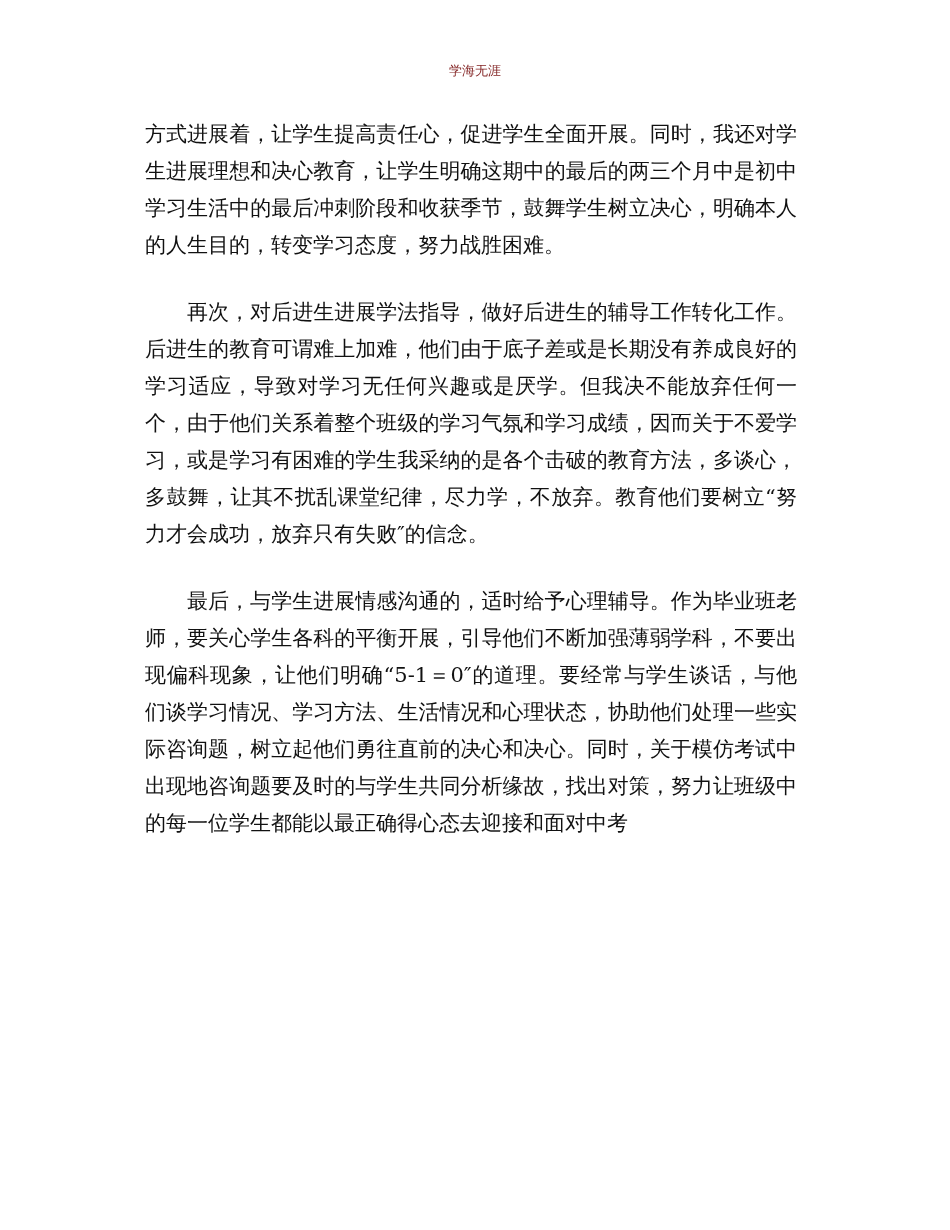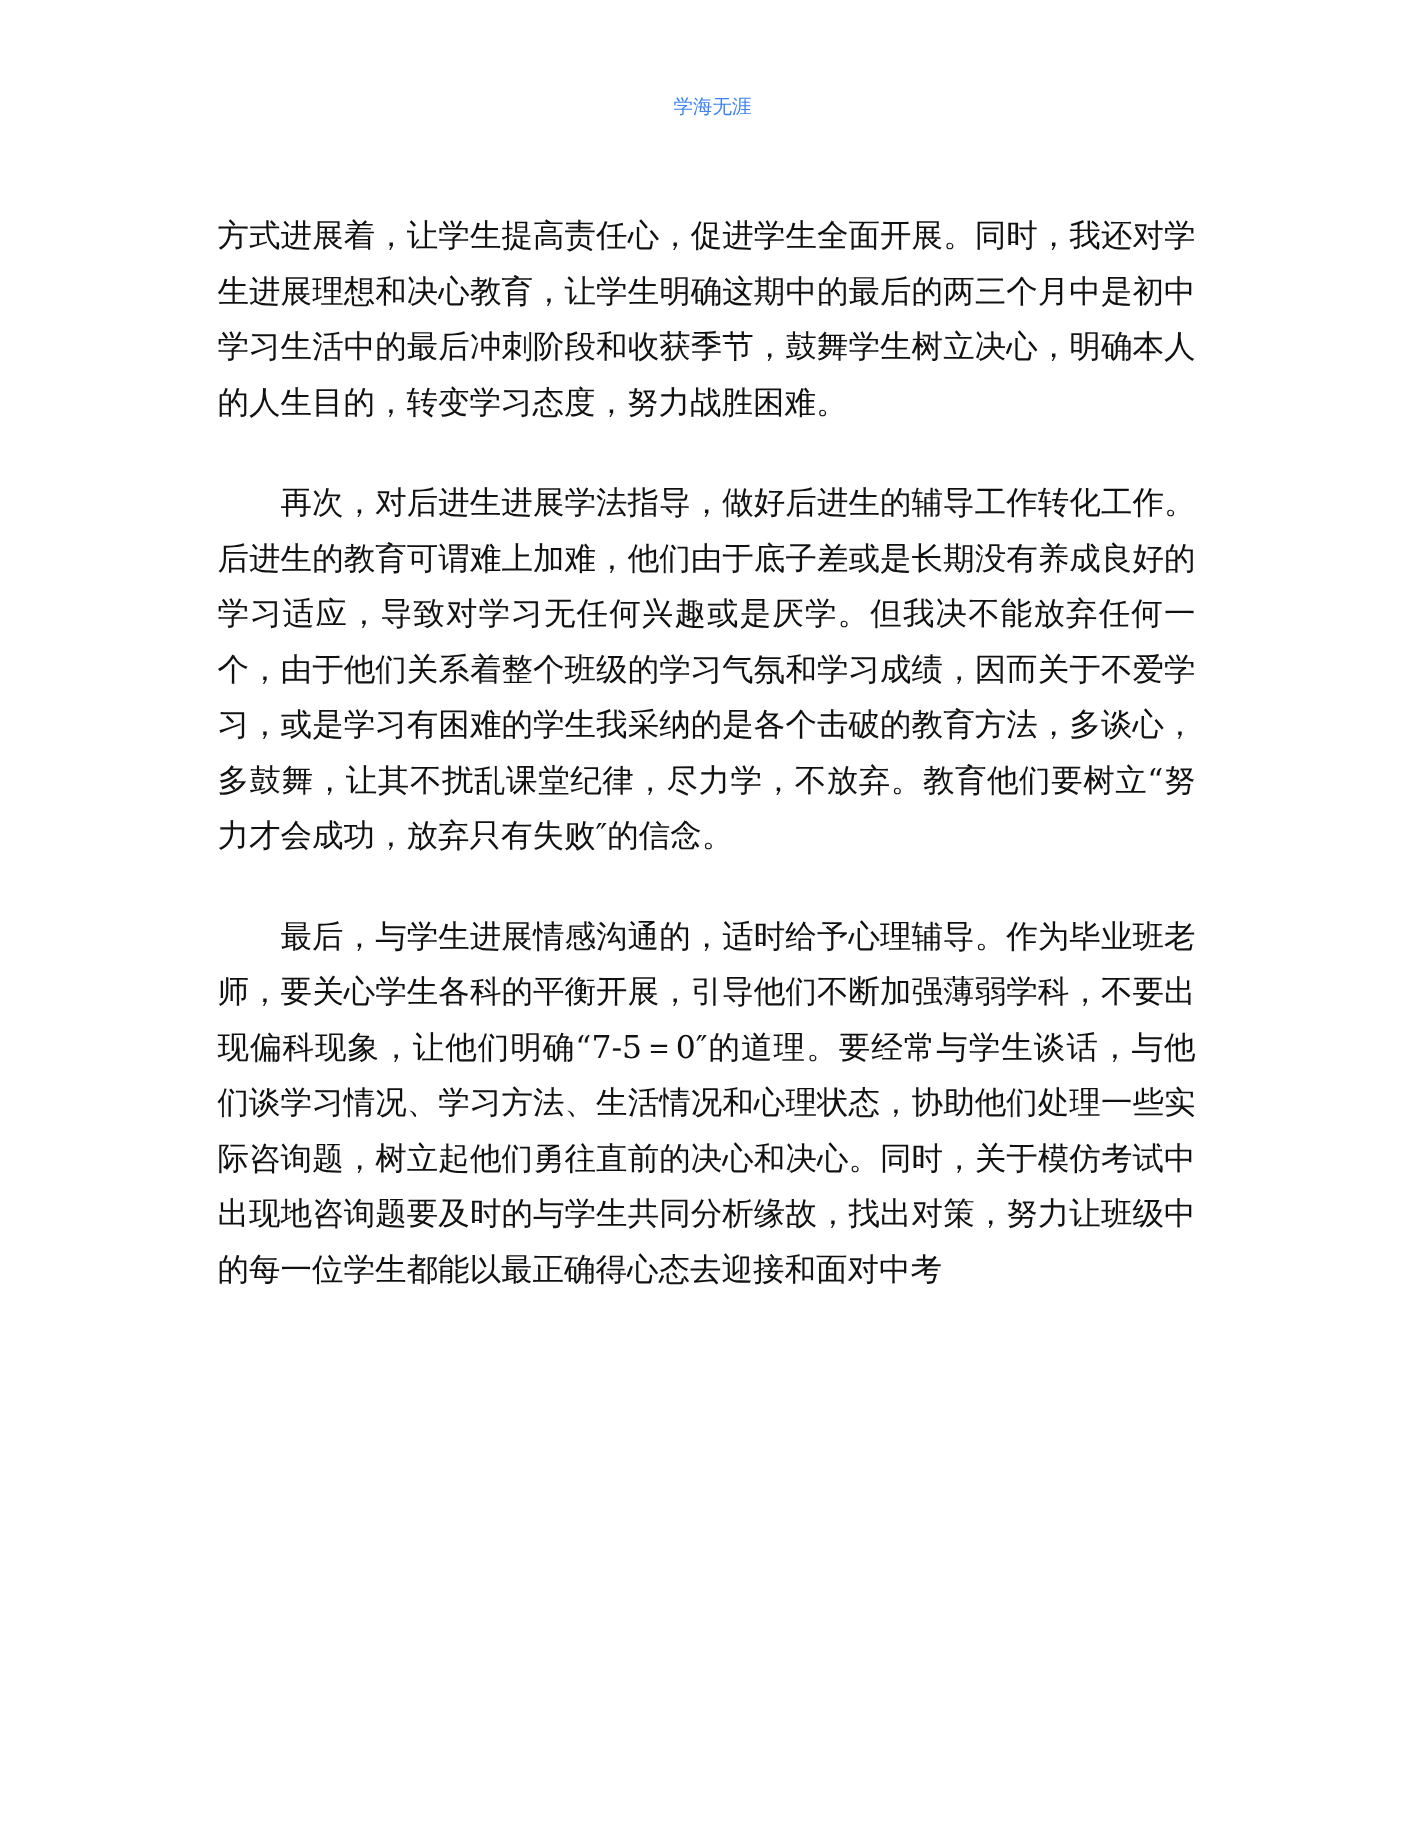--- a/index.html
+++ b/index.html
@@ -1,26 +1,26 @@
 <!DOCTYPE html>
 <html><head>
 <meta charset="utf-8">
 <style>
   html, body { margin: 0; padding: 0; background: #ffffff; }
   body { width: 950px; height: 1230px; position: relative; overflow: hidden;
          font-family: "DejaVu Serif", "Liberation Serif", serif; color: #111; }
   .header { position: absolute; top: 62px; left: 0; width: 950px; text-align: center;
-            font-size: 13px; color: #3b82f6; }
-  .content { position: absolute; top: 139px; left: 145px; width: 652px; }
+            font-size: 13px; color: #7f1d1d; }
+  .content { position: absolute; top: 116px; left: 145px; width: 652px; }
   .para { margin: 0 0 10px 0; font-size: 21px; line-height: 37px; letter-spacing: 0px;
           text-align: justify; }
   .para.indent { text-indent: 42px; margin-top: 30px; }
 </style>
 </head>
 <body>
 
 <div class="header">学海无涯</div>
 
 <div class="content">
   <p class="para">方式进展着，让学生提高责任心，促进学生全面开展。同时，我还对学生进展理想和决心教育，让学生明确这期中的最后的两三个月中是初中学习生活中的最后冲刺阶段和收获季节，鼓舞学生树立决心，明确本人的人生目的，转变学习态度，努力战胜困难。</p>
   <p class="para indent">再次，对后进生进展学法指导，做好后进生的辅导工作转化工作。后进生的教育可谓难上加难，他们由于底子差或是长期没有养成良好的学习适应，导致对学习无任何兴趣或是厌学。但我决不能放弃任何一个，由于他们关系着整个班级的学习气氛和学习成绩，因而关于不爱学习，或是学习有困难的学生我采纳的是各个击破的教育方法，多谈心，多鼓舞，让其不扰乱课堂纪律，尽力学，不放弃。教育他们要树立“努力才会成功，放弃只有失败″的信念。</p>
-  <p class="para indent">最后，与学生进展情感沟通的，适时给予心理辅导。作为毕业班老师，要关心学生各科的平衡开展，引导他们不断加强薄弱学科，不要出现偏科现象，让他们明确“7-5＝0″的道理。要经常与学生谈话，与他们谈学习情况、学习方法、生活情况和心理状态，协助他们处理一些实际咨询题，树立起他们勇往直前的决心和决心。同时，关于模仿考试中出现地咨询题要及时的与学生共同分析缘故，找出对策，努力让班级中的每一位学生都能以最正确得心态去迎接和面对中考</p>
+  <p class="para indent">最后，与学生进展情感沟通的，适时给予心理辅导。作为毕业班老师，要关心学生各科的平衡开展，引导他们不断加强薄弱学科，不要出现偏科现象，让他们明确“5-1＝0″的道理。要经常与学生谈话，与他们谈学习情况、学习方法、生活情况和心理状态，协助他们处理一些实际咨询题，树立起他们勇往直前的决心和决心。同时，关于模仿考试中出现地咨询题要及时的与学生共同分析缘故，找出对策，努力让班级中的每一位学生都能以最正确得心态去迎接和面对中考</p>
 </div>
 
 </body></html>

